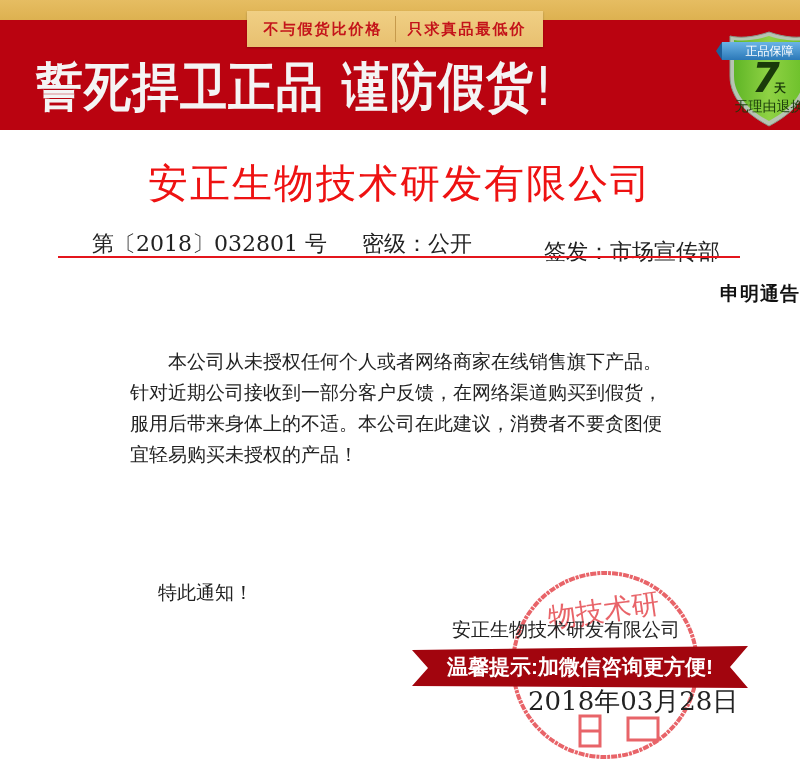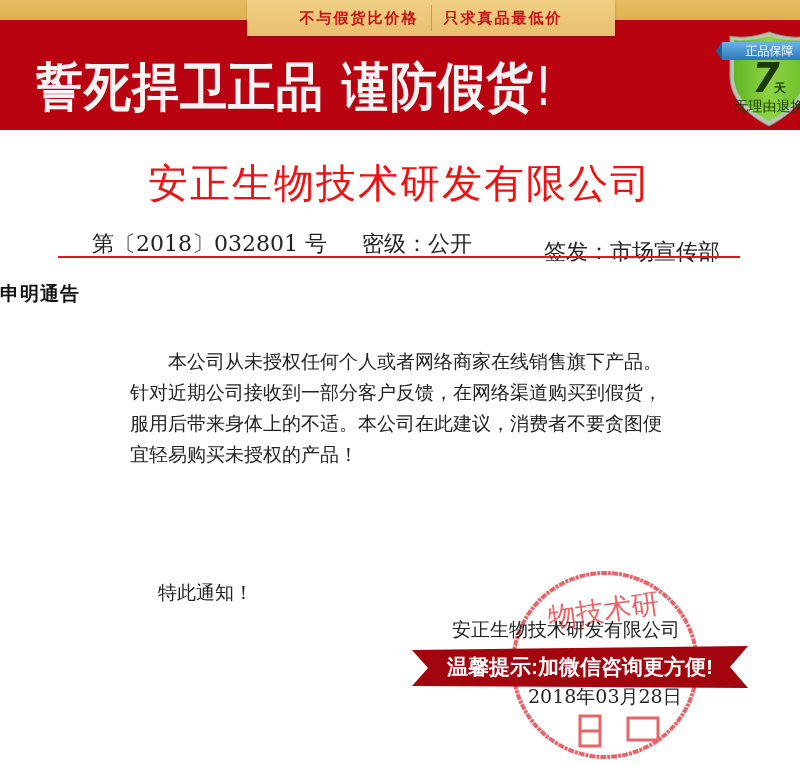--- a/index.html
+++ b/index.html
@@ -14,21 +14,21 @@
     .gold-strip {
       left: 0; top: 0; width: 800px; height: 20px;
       background: linear-gradient(#e6bd62, #ddb150);
       border-bottom: 1px solid #d89a2e;
     }
     .red-band {
       left: 0; top: 20px; width: 800px; height: 110px;
       background: #ba0310;
     }
     .tag-tab {
-      left: 247px; top: 0; width: 368px; height: 36px;
+      left: 247px; top: 11px; width: 296px; height: 36px;
       background: linear-gradient(#f0cf84, #e8c070);
       box-shadow: 0 1px 2px rgba(0,0,0,0.25);
       display: flex; align-items: center; justify-content: center;
     }
     .tag-text {
       color: #c4141a; font-size: 15px; font-weight: bold; letter-spacing: 2px;
       font-family: "DejaVu Serif", serif; padding: 0 12px;
     }
     .tag-divider { width: 1px; height: 26px; background: #c69a4c; }
     .slogan {
@@ -50,36 +50,36 @@
       color: #ee1212; font-size: 40px; letter-spacing: 2px;
       font-family: "DejaVu Serif", "Liberation Serif", serif;
     }
     .meta-row { left: 92px; top: 229px; width: 640px; height: 26px; color: #222; font-size: 22px; }
     .meta-doc { left: 0; top: 0; }
     .meta-security { left: 270px; top: 0; }
     .meta-issuer { left: 452px; top: 0; margin-top: 8px; }
     .red-rule { left: 58px; top: 256px; width: 682px; height: 2px; background: #e4151c; }
 
     .notice-title {
-      left: 0; top: 281px; width: 800px; text-align: left;
+      left: 0; top: 281px; width: 800px; text-align: right;
       color: #111; font-size: 19px; font-weight: bold; letter-spacing: 1px;
     }
 
     .body-text {
       left: 118px; top: 334px; width: 570px;
       color: #222; font-size: 19px; line-height: 31px;
     }
     .body-text p { margin: 12px; text-indent: 2em; }
     .closing { left: 158px; top: 580px; color: #222; font-size: 19px; }
 
     
     .stamp { left: 508px; top: 568px; width: 194px; height: 194px; opacity: 0.78; }
 
     .sign-company { left: 452px; top: 617px; color: #222; font-size: 19px; white-space: nowrap; }
-    .sign-date { left: 528px; top: 684px; color: #222; font-size: 19px; white-space: nowrap; }
+    .sign-date { left: 528px; top: 684px; color: #222; font-size: 26px; white-space: nowrap; }
 
     
     .ribbon { left: 412px; top: 646px; width: 336px; height: 42px; }
     .ribbon-text {
       left: 412px; top: 648px; width: 336px; height: 38px;
       display: flex; align-items: center; justify-content: center;
       color: #ffffff; font-size: 21px; font-weight: bold;
       font-family: Liberation Sans, sans-serif;
       letter-spacing: 0px; white-space: nowrap;
     }

